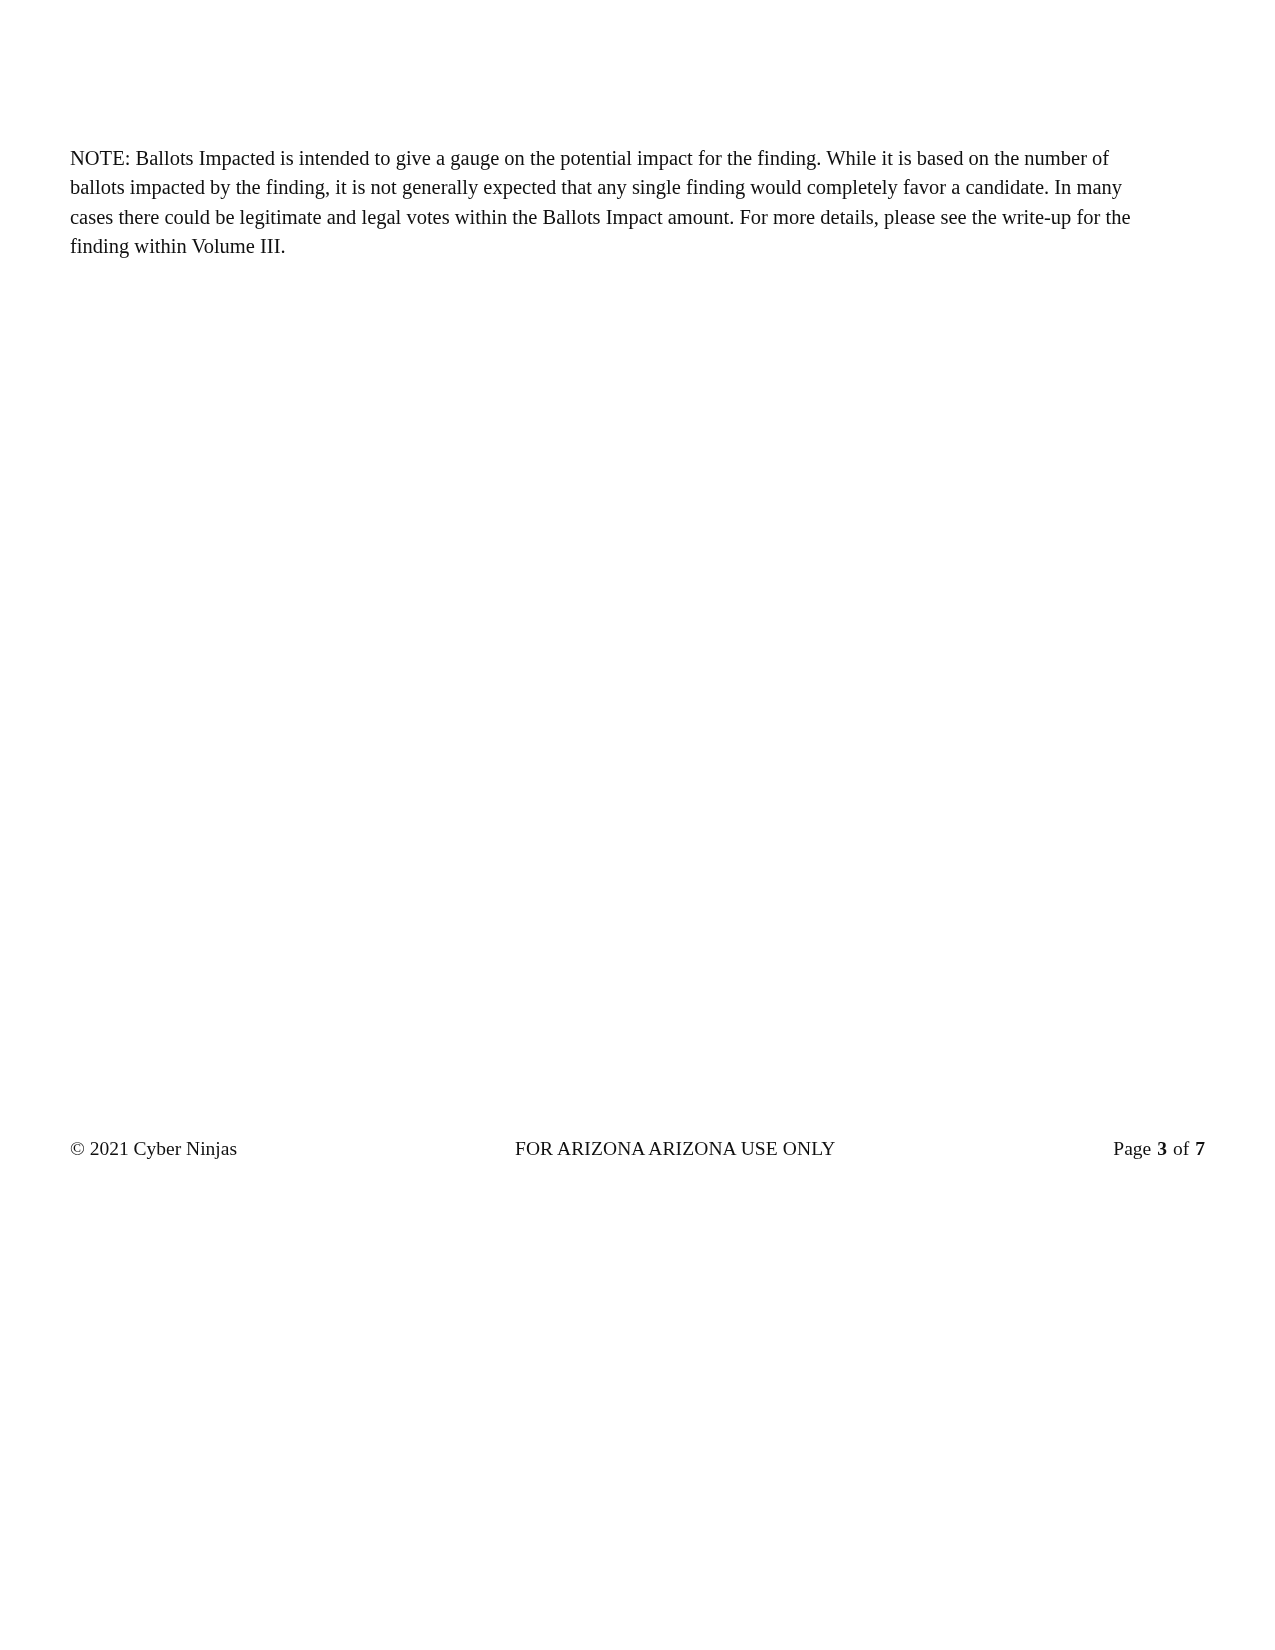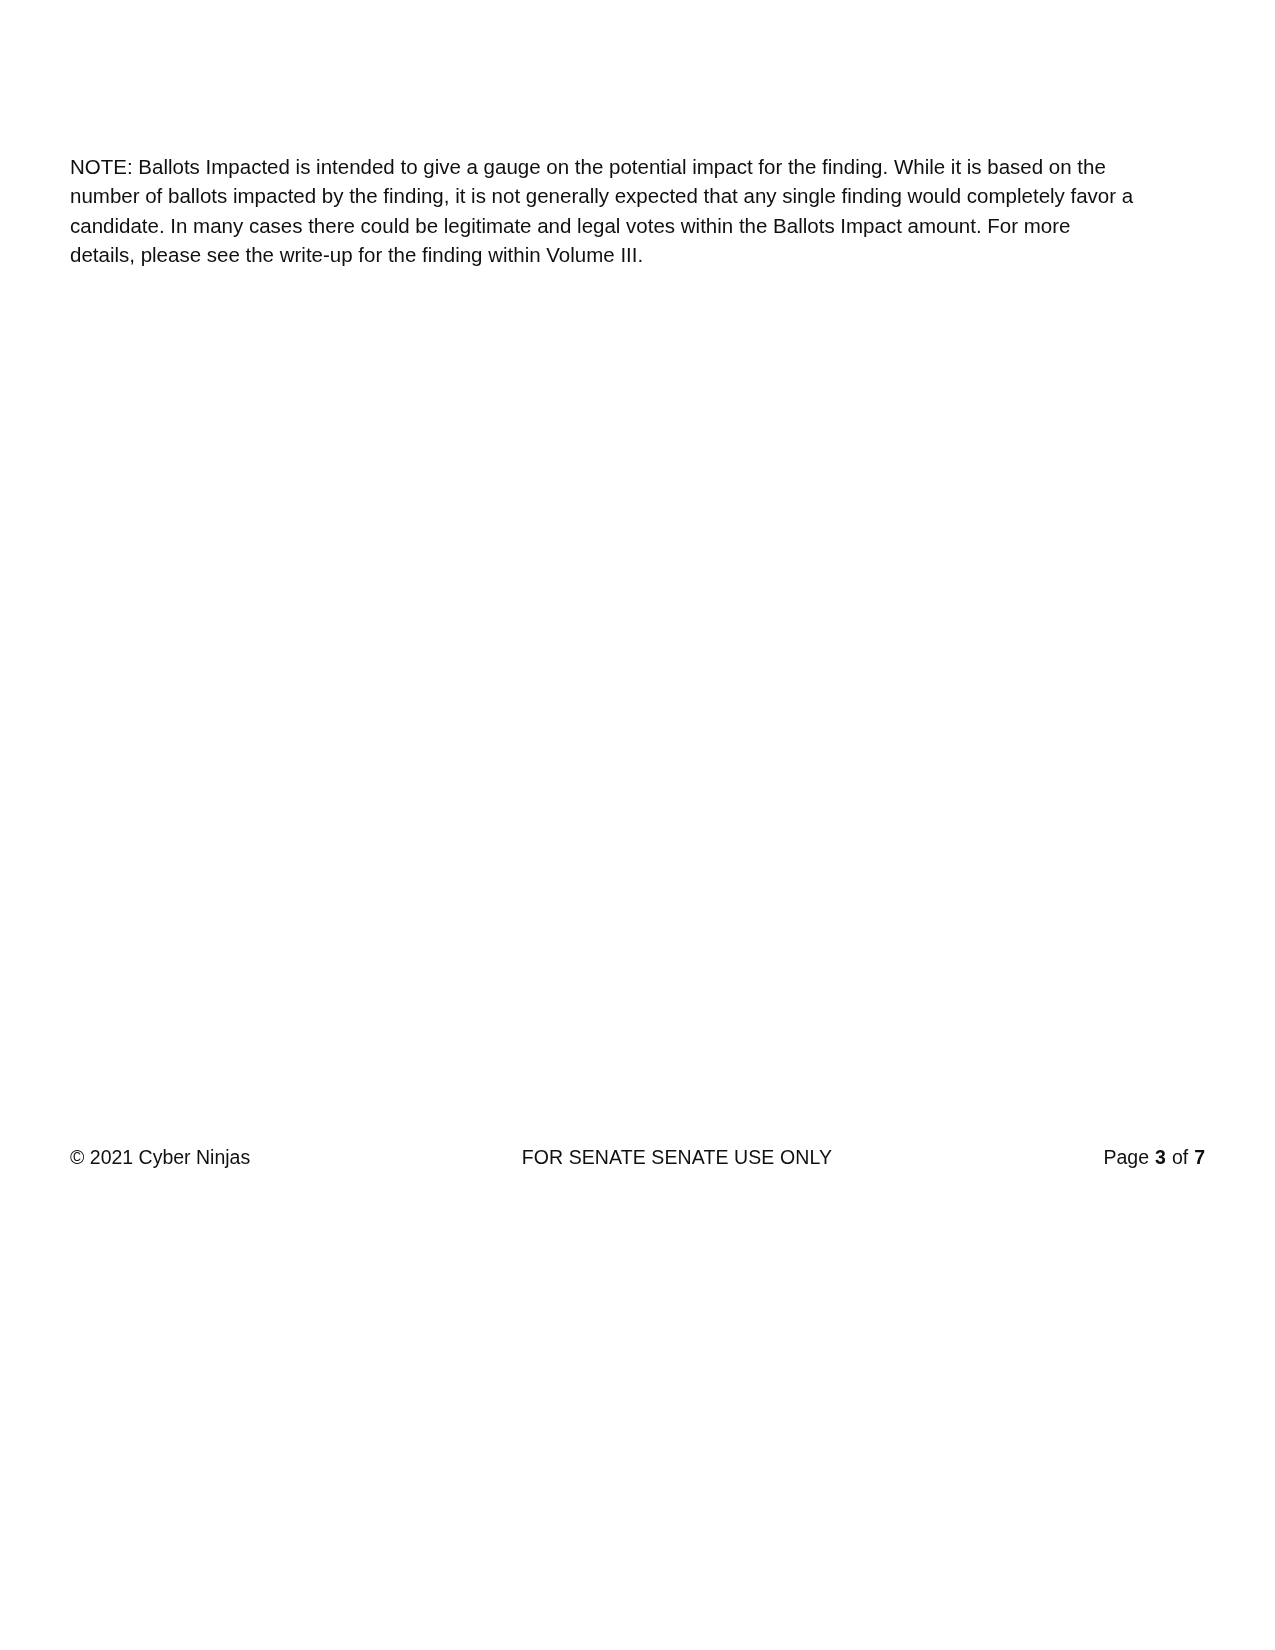--- a/index.html
+++ b/index.html
@@ -4,24 +4,24 @@
 <style>
   html, body {
     margin: 0;
     padding: 0;
     background: #ffffff;
   }
   .page {
     position: relative;
     width: 1275px;
     height: 1240px;
-    margin: 12px auto;
+    margin: 4px auto;
     background: #ffffff;
     box-sizing: border-box;
-    font-family: Liberation Sans, sans-serif;
+    font-family: Liberation Serif, serif;
     color: #000000;
     overflow: hidden;
   }
   .body-block {
     position: absolute;
     left: 70px;
     top: 140px;
     width: 1065px;
   }
   .note-paragraph {
@@ -76,19 +76,19 @@
 <body>
 
 <div class="page">
 
   <div class="body-block">
     <p class="note-paragraph">NOTE: Ballots Impacted is intended to give a gauge on the potential impact for the finding. While it is based on the number of ballots impacted by the finding, it is not generally expected that any single finding would completely favor a candidate. In many cases there could be legitimate and legal votes within the Ballots Impact amount. For more details, please see the write-up for the finding within Volume III.</p>
   </div>
 
   <div class="footer">
     <div class="footer-left">© 2021 Cyber Ninjas</div>
-    <div class="footer-center">FOR SENATE SENATE USE ONLY</div>
+    <div class="footer-center">FOR ARIZONA ARIZONA USE ONLY</div>
     <div class="footer-right">
       <span class="pg-label">Page</span><span class="pg-num">3</span><span class="pg-of">of</span><span class="pg-total">7</span>
     </div>
   </div>
 
 </div>
 
 </body></html>

